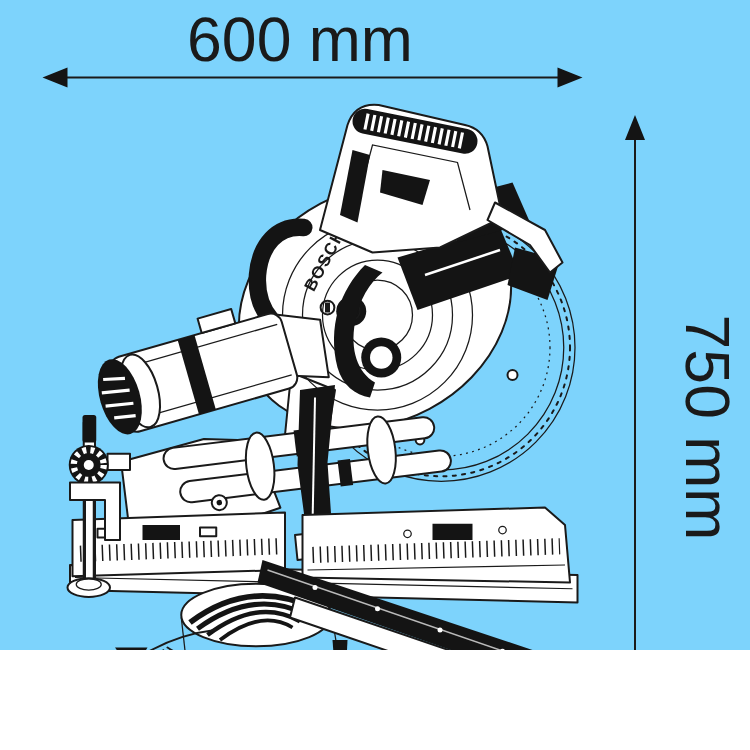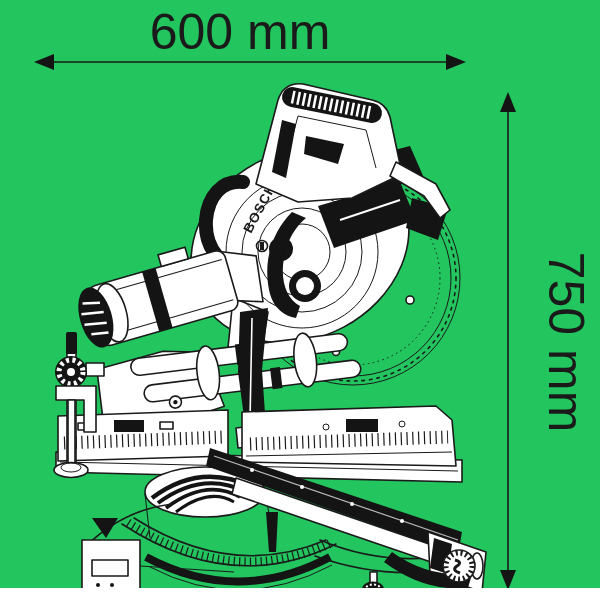--- a/index.html
+++ b/index.html
@@ -1,16 +1,16 @@
 <!DOCTYPE html>
 <html><head>
 <meta charset="utf-8">
 <style>
   html,body{margin:0;padding:0;background:#ffffff;}
-  .stage{position:relative;width:600px;height:588px;background:#22c55e;overflow:hidden;
+  .stage{position:relative;width:600px;height:520px;background:#7dd3fc;overflow:hidden;
          font-family:"Liberation Sans", sans-serif;}
   svg{display:block;}
   text{font-family:"Liberation Sans", sans-serif;}
   .dim-label{font-size:50px;fill:#1a1a1a;}
   .ln{stroke:#1a1a1a;fill:none;stroke-width:1.6;stroke-linejoin:round;stroke-linecap:round;}
   .wh{stroke:#1a1a1a;fill:#ffffff;stroke-width:1.6;stroke-linejoin:round;}
   .bk{fill:#141414;stroke:none;}
   .thin{stroke:#1a1a1a;fill:none;stroke-width:1;}
 </style>
 </head>

